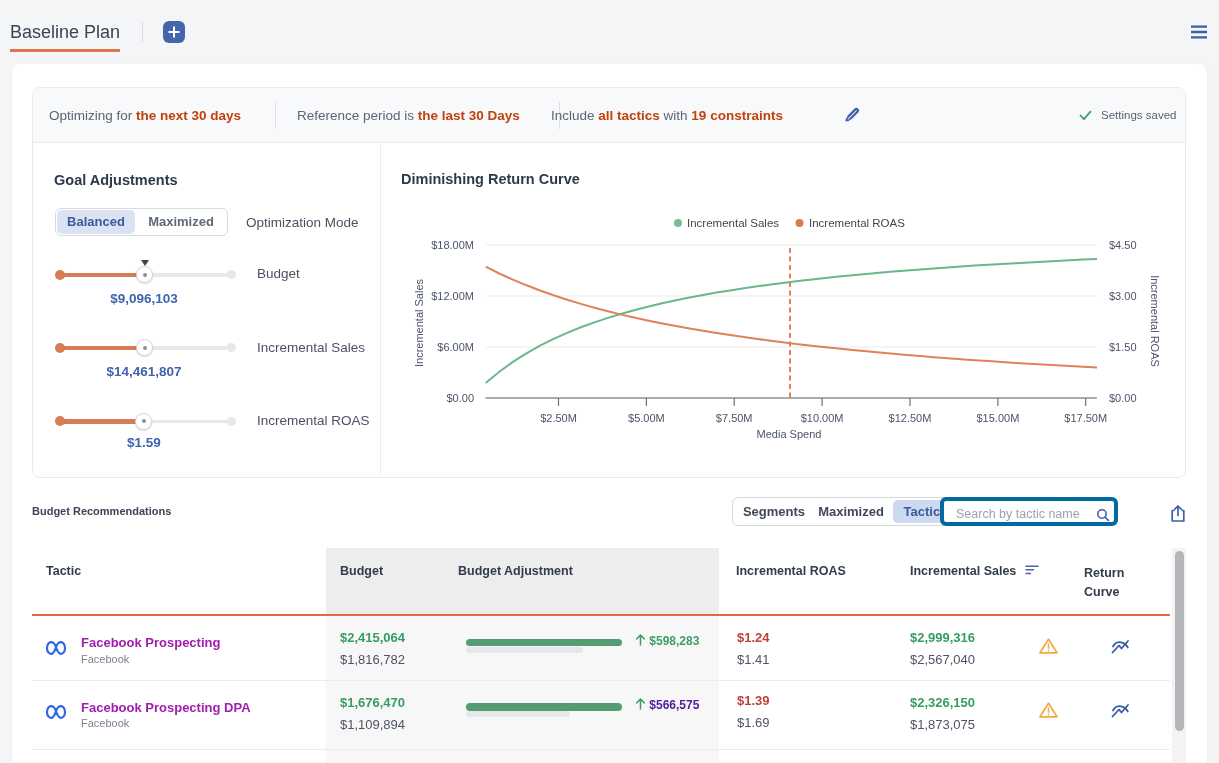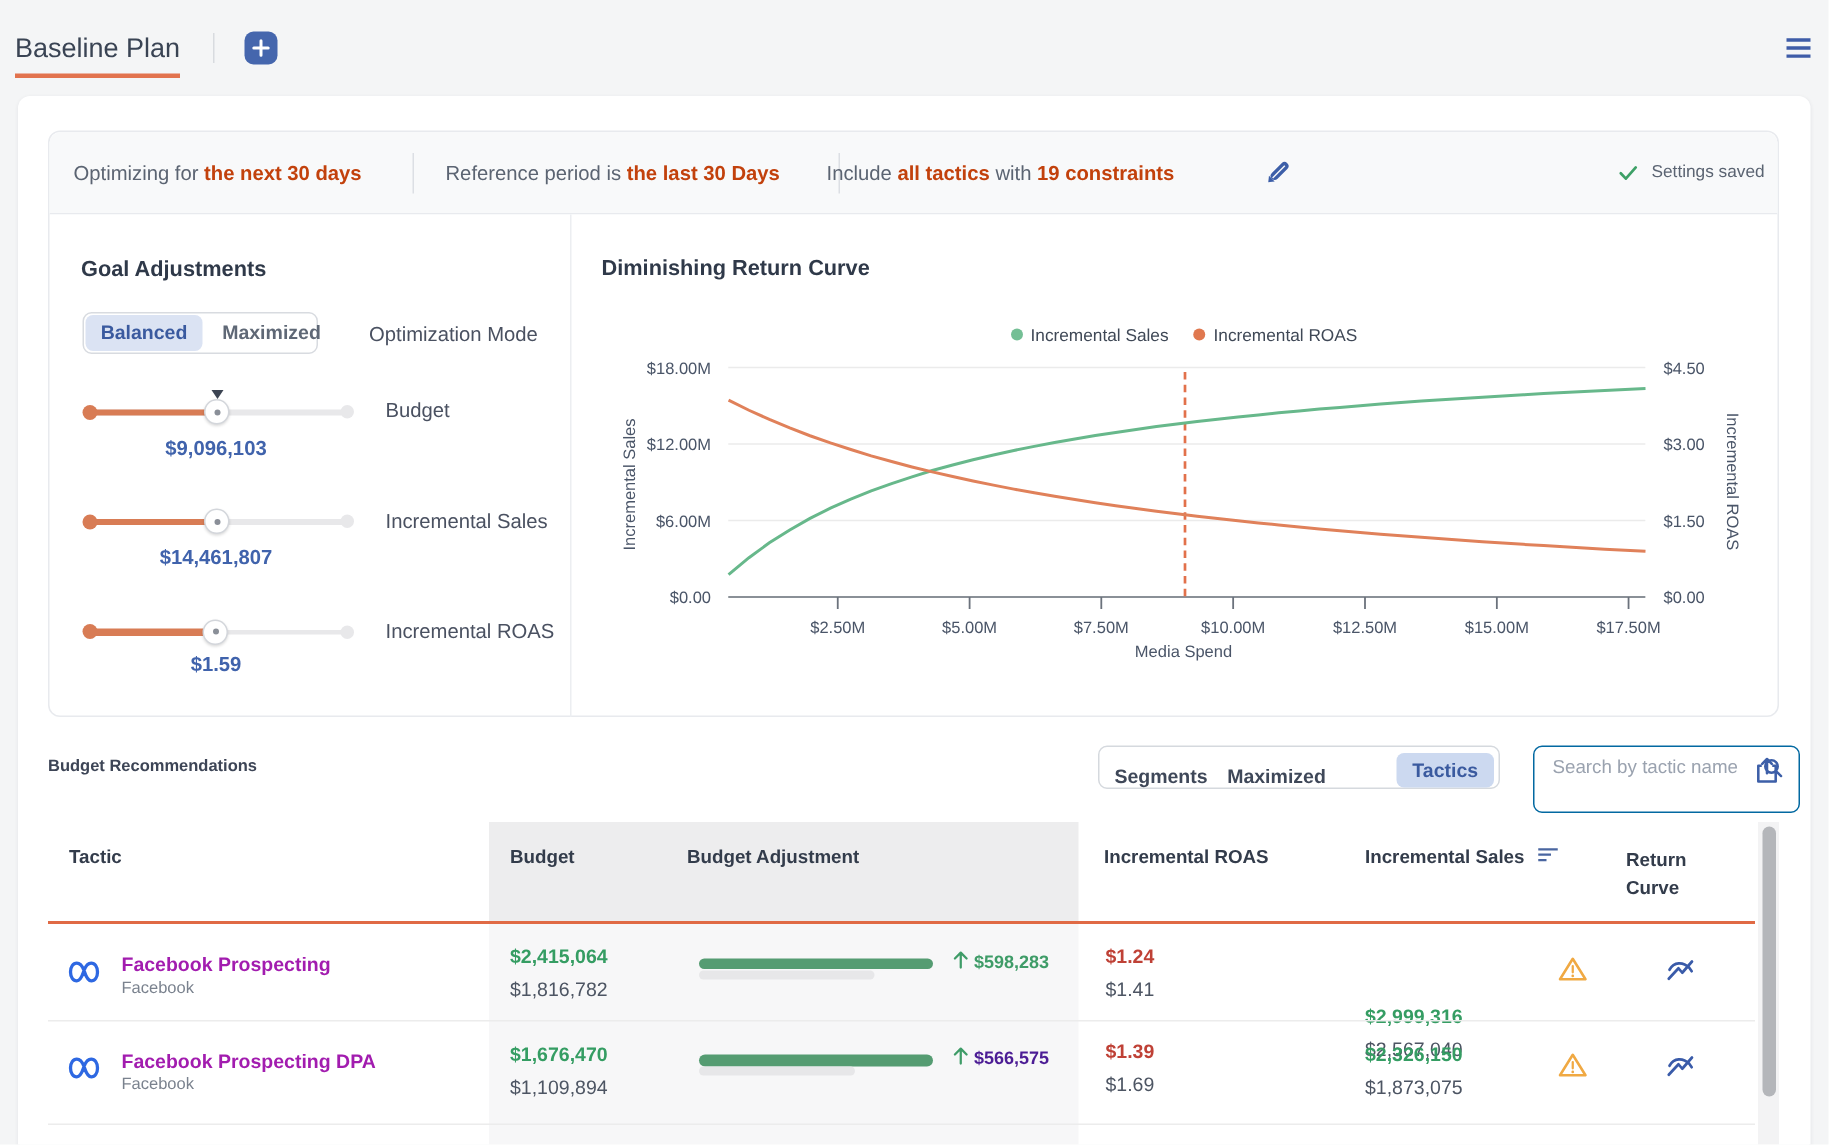--- a/index.html
+++ b/index.html
@@ -66,21 +66,21 @@
         </svg>
       <svg class="abs" style="left:1046px; top:22px;" width="13" height="11" viewBox="0 0 13 11">
           <path d="M1.5 5.5l3.4 3.6L11.5 1.6" fill="none" stroke="#3da066" stroke-width="1.8" stroke-linecap="round" stroke-linejoin="round"></path>
         </svg>
       <div class="txt" style="left:1068px; font-size:11.5px; color:#5b6472;">Settings saved</div>
     </div>
 
     <div class="abs" style="left:347px; top:55px; width:1px; height:335px; background:#eceef1;"></div>
     <div class="gtitle abs" style="left:21px; top:84px;">Goal Adjustments</div>
 
-    <div class="abs" style="left:22px; top:120px; width:157px; height:28px; background:#fff; border:1px solid #d8dbe0; border-radius:6px;">
+    <div class="abs" style="left:22px; top:120px; width:173px; height:28px; background:#fff; border:1px solid #d8dbe0; border-radius:6px;">
       <div class="abs" style="left:1px; top:1px; width:78px; height:24px; background:#dbe3f3; border-radius:5px; text-align:center; line-height:24px; font-size:13px; font-weight:bold; color:#3a5a9f;">Balanced</div>
       <div class="abs" style="left:79px; top:1px; width:92px; height:24px; text-align:center; line-height:24px; font-size:13px; font-weight:bold; color:#5f6876;">Maximized</div>
     </div>
     <div class="abs" style="left:213px; top:127px; font-size:13.5px; color:#4a5161;">Optimization Mode</div>
 
     <div class="slider" style="top:177.5px;">
       <svg class="abs" style="left:80px; top:-7px;" width="12" height="8" viewBox="0 0 12 8">
           <path d="M2 1h8L6 7z" fill="#3c4452"></path>
         </svg>
       <div class="sl-track"></div>
@@ -151,26 +151,26 @@
 <text x="654" y="139" font-size="11.5" fill="#3f4856">Incremental Sales</text>
 <circle cx="766.5" cy="135" r="4" fill="#e0784f"></circle>
 <text x="776" y="139" font-size="11.5" fill="#3f4856">Incremental ROAS</text>
 <line x1="757" y1="160" x2="757" y2="310" stroke="#e2714b" stroke-width="1.8" stroke-dasharray="5 3.5"></line>
 <path d="M452.7,295.1 L466.3,283.8 L479.9,273.9 L493.5,265.3 L507.0,257.6 L520.6,250.8 L534.2,244.8 L547.8,239.3 L561.4,234.4 L575.0,229.9 L588.5,225.7 L602.1,222.0 L615.7,218.5 L629.3,215.3 L642.9,212.3 L656.5,209.6 L670.1,207.0 L683.6,204.6 L697.2,202.4 L710.8,200.3 L724.4,198.3 L738.0,196.4 L751.6,194.7 L765.1,193.0 L778.7,191.5 L792.3,190.0 L805.9,188.6 L819.5,187.2 L833.1,186.0 L846.6,184.7 L860.2,183.6 L873.8,182.5 L887.4,181.4 L901.0,180.4 L914.6,179.4 L928.1,178.5 L941.7,177.6 L955.3,176.8 L968.9,176.0 L982.5,175.2 L996.1,174.4 L1009.6,173.7 L1023.2,173.0 L1036.8,172.3 L1050.4,171.6 L1064.0,171.0" fill="none" stroke="#67b88b" stroke-width="2"></path>
 <path d="M452.7,178.7 L466.3,185.5 L479.9,191.6 L493.5,197.3 L507.0,202.5 L520.6,207.3 L534.2,211.7 L547.8,215.9 L561.4,219.7 L575.0,223.3 L588.5,226.6 L602.1,229.7 L615.7,232.7 L629.3,235.4 L642.9,238.1 L656.5,240.5 L670.1,242.8 L683.6,245.0 L697.2,247.1 L710.8,249.1 L724.4,251.0 L738.0,252.8 L751.6,254.5 L765.1,256.2 L778.7,257.7 L792.3,259.2 L805.9,260.6 L819.5,262.0 L833.1,263.3 L846.6,264.6 L860.2,265.8 L873.8,267.0 L887.4,268.1 L901.0,269.2 L914.6,270.2 L928.1,271.2 L941.7,272.2 L955.3,273.1 L968.9,274.0 L982.5,274.9 L996.1,275.7 L1009.6,276.5 L1023.2,277.3 L1036.8,278.1 L1050.4,278.8 L1064.0,279.5" fill="none" stroke="#e0815a" stroke-width="2"></path>
 </svg>
   </div>
 
 <div class="abs" style="left:20px; top:441px; font-size:11px; font-weight:bold; color:#3d4556;">Budget Recommendations</div>
-<div class="seg" style="left:720px; top:433px; width:268px; height:29px;align-items:flex-end;">
+<div class="seg" style="left:720px; top:433px; width:230px; height:29px;">
   <div class="it" style="width:82px;">Segments</div>
   <div class="it" style="width:72px;">Maximized</div>
   <div class="it sel" style="width:65px; height:23px; line-height:23px; margin-left:auto; margin-right:3px;">Tactics</div>
 </div>
-<div class="abs" style="left:1010px; top:433px; width:178px; height:45px; background:#fff; border:1px solid #0369a1; border-radius:6px;">
+<div class="abs" style="left:928px; top:433px; width:178px; height:29px; background:#fff; border:4px solid #0369a1; border-radius:6px;">
   <div class="abs" style="left:12px; top:0; height:27px; line-height:27px; font-size:12.5px; color:#9aa2af;">Search by tactic name</div>
   <svg class="abs" style="left:152px; top:7px;" width="14" height="14" viewBox="0 0 14 14">
         <circle cx="6" cy="6" r="4.2" fill="none" stroke="#3d5fa8" stroke-width="1.6"></circle>
         <path d="M9.2 9.2l3.2 3.2" stroke="#3d5fa8" stroke-width="1.6" stroke-linecap="round"></path>
       </svg>
 </div>
 <svg class="abs" style="left:1156px; top:440px;" width="20" height="20" viewBox="0 0 20 20">
       <path d="M6.5 6.5 H4.2 V17 H15.8 V6.5 H13.5" fill="none" stroke="#3d5fa8" stroke-width="1.7" stroke-linejoin="round"></path>
       <path d="M10 11.5 V2.2 M6.8 5.2 L10 2 L13.2 5.2" fill="none" stroke="#3d5fa8" stroke-width="1.7" stroke-linecap="round" stroke-linejoin="round"></path>
     </svg>
@@ -191,21 +191,21 @@
       </svg></div>
 <div class="rowname abs" style="left:69px; top:571.0px;">Facebook Prospecting</div>
 <div class="rowsub abs" style="left:69px; top:588.5px;">Facebook</div>
 <div class="cellv abs g" style="left:328px; top:563.0px; line-height:22px;">$2,415,064<br><span class="d">$1,816,782</span></div>
 <div class="abs" style="left:454px; top:574.5px; width:156px; height:7.5px; background:#559c72; border-radius:4px;"></div>
 <div class="abs" style="left:454px; top:582.5px; width:117px; height:6px; background:#e7e7e9; border-radius:3px;"></div>
 <div class="abs g" style="left:623px; top:569.5px; font-size:12px; font-weight:bold; color:#3f9c68;"><svg width="11" height="12" viewBox="0 0 11 12" style="vertical-align:-1px;">
         <path d="M5.5 11V1.6M1.6 5L5.5 1.1L9.4 5" fill="none" stroke="#3f9c68" stroke-width="1.5" stroke-linecap="round" stroke-linejoin="round"></path>
       </svg> $598,283</div>
 <div class="cellv abs" style="left:725px; top:563.0px; line-height:22px;"><span class="r" style="font-weight:bold;">$1.24</span><br><span class="d">$1.41</span></div>
-<div class="cellv abs g" style="left:898px; top:563.0px; line-height:22px;margin-top:40px;">$2,999,316<br><span class="d">$2,567,040</span></div>
+<div class="cellv abs g" style="left:898px; top:563.0px; line-height:22px;">$2,999,316<br><span class="d">$2,567,040</span></div>
 <div class="abs" style="left:1026px; top:572.5px;"><svg width="21" height="18" viewBox="0 0 21 18">
         <path d="M10.5 2.2 L19 15.8 H2 Z" fill="none" stroke="#f0a943" stroke-width="1.7" stroke-linejoin="round"></path>
         <path d="M10.5 7v4.2" stroke="#f0a943" stroke-width="1.5" stroke-linecap="round"></path>
         <circle cx="10.5" cy="13.6" r="0.9" fill="#f0a943"></circle>
       </svg></div>
 <div class="abs" style="left:1099px; top:573.5px;"><svg width="19" height="16" viewBox="0 0 19 16">
         <path d="M2,8.5 C5,3 11,3 15.2,7.2 L16.8,9.5" fill="none" stroke="#3a5ba9" stroke-width="1.8" stroke-linecap="round"></path>
         <path d="M1.5,14.5 L8,7.5 L10.5,10.5 L17,3" fill="none" stroke="#3a5ba9" stroke-width="1.8" stroke-linecap="round" stroke-linejoin="round"></path>
       </svg></div>
 <div class="abs" style="left:20px; top:616.0px; width:1138px; height:1px; background:#ececec;"></div>

